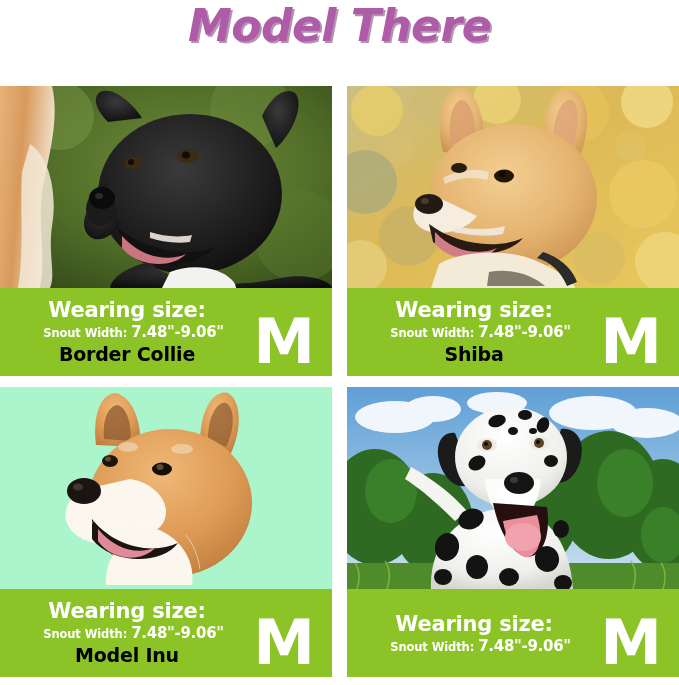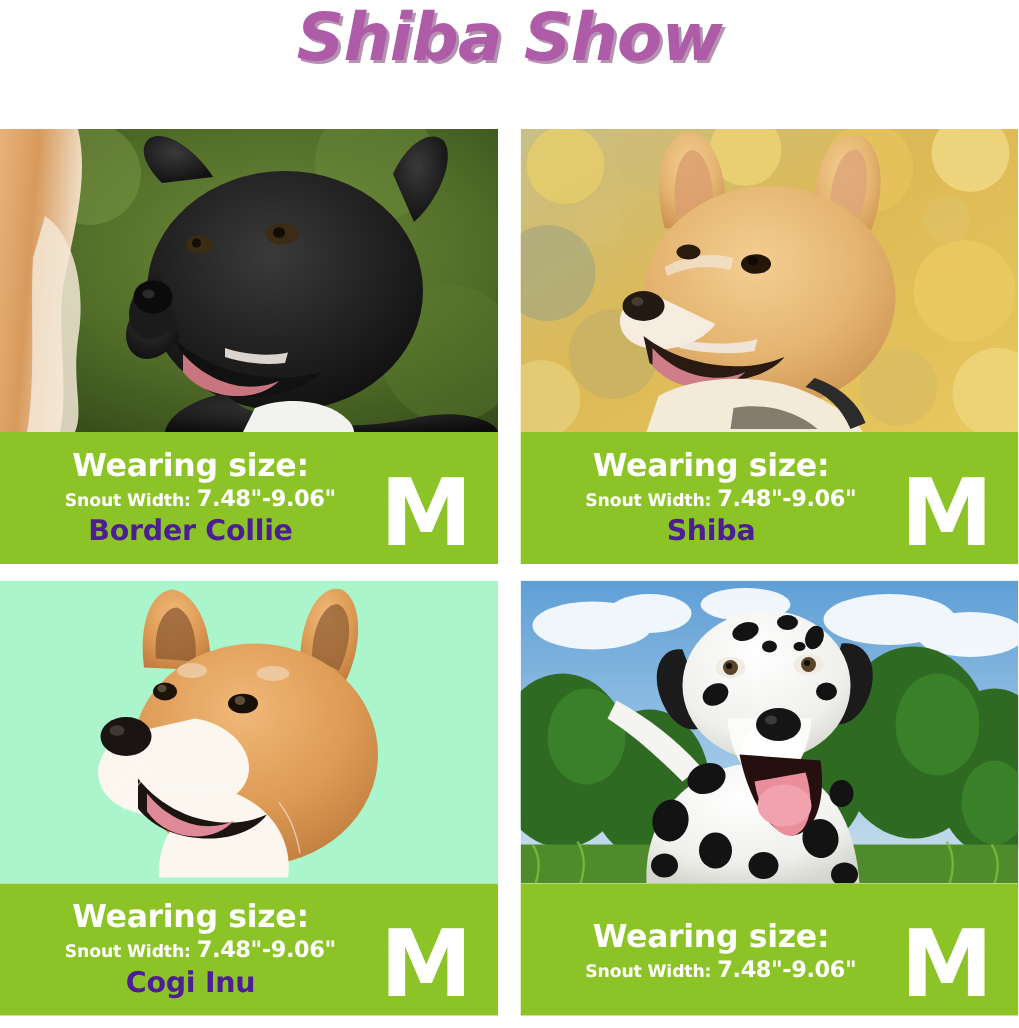--- a/index.html
+++ b/index.html
@@ -141,21 +141,21 @@
     line-height: 16px;
     font-weight: 700;
     color: #ffffff;
     letter-spacing: -0.3px;
   }
   .breed {
     font-family: "DejaVu Sans", sans-serif;
     font-size: 19px;
     line-height: 24px;
     font-weight: 700;
-    color: #4c1d95;
+    color: #000000;
     letter-spacing: -0.2px;
     margin-top: 1px;
     white-space: nowrap;
   }
   .size-letter {
     position: absolute;
     right: 18px;
     top: 50%;
     transform: translateY(-50%);
     font-family: "DejaVu Sans", sans-serif;
@@ -165,21 +165,21 @@
     color: #ffffff;
     letter-spacing: -1px;
   }
 </style>
 </head>
 <body>
 
 <div class="page">
 
   <div class="header">
-    <div class="title">Shiba Show</div>
+    <div class="title">Model There</div>
   </div>
 
   <div class="grid">
 
     <div class="card">
       <div class="photo">
         <svg class="photo-canvas" viewBox="0 0 332 202" preserveAspectRatio="none">
           <defs>
             <radialGradient id="bcBg" cx="55%" cy="40%" r="80%">
               <stop offset="0%" stop-color="#6f8c3a"></stop>
@@ -359,21 +359,21 @@
           </g>
         </svg>
       </div>
       <div class="label-band">
         <div class="label-text">
           <div class="wearing-size">Wearing size:</div>
           <div class="snout-row">
             <span class="snout-label">Snout Width:</span>
             <span class="snout-value">7.48"-9.06"</span>
           </div>
-          <div class="breed">Cogi Inu</div>
+          <div class="breed">Model Inu</div>
         </div>
         <div class="size-letter">M</div>
       </div>
     </div>
 
     <div class="card">
       <div class="photo">
         <svg class="photo-canvas" viewBox="0 0 332 202" preserveAspectRatio="none">
           <defs>
             <linearGradient id="dmSky" x1="0" y1="0" x2="0" y2="1">

